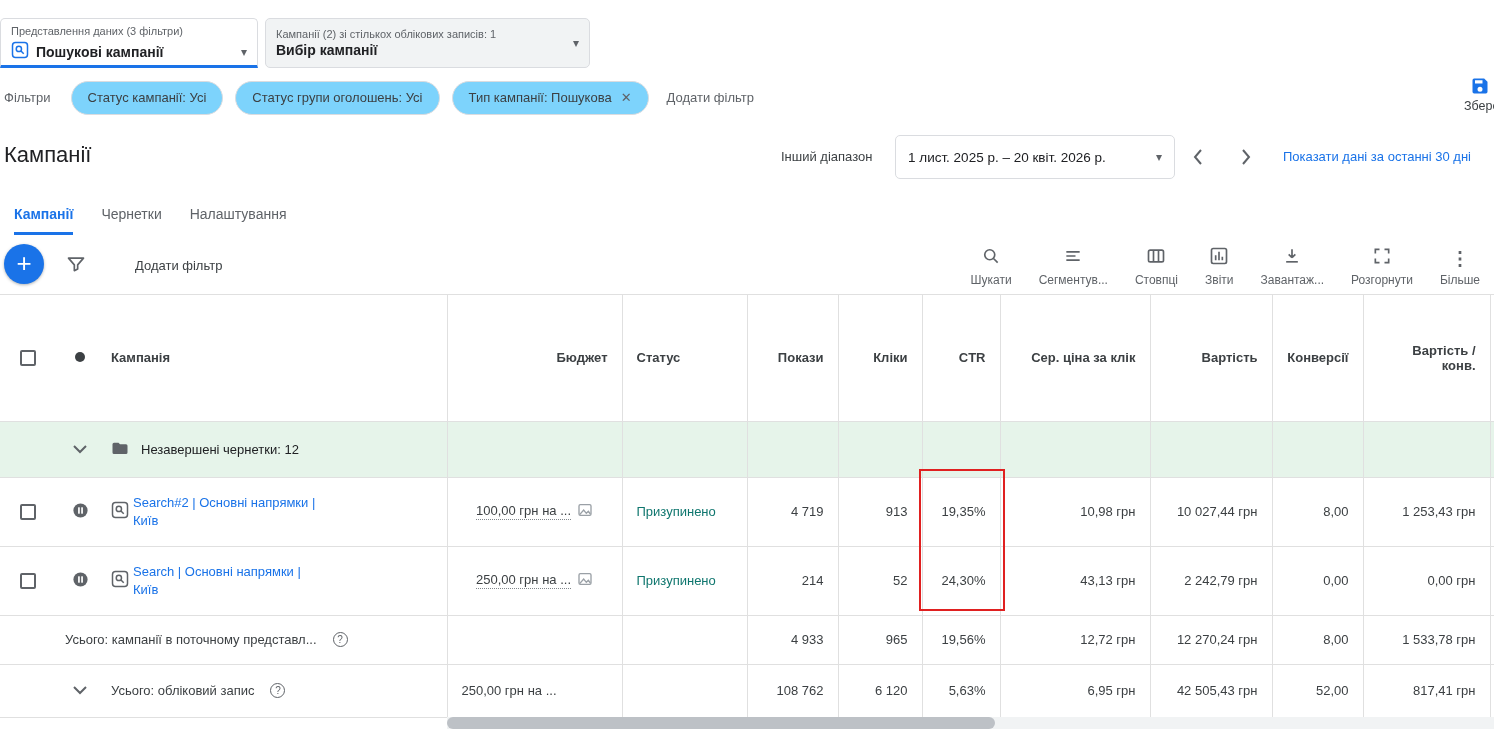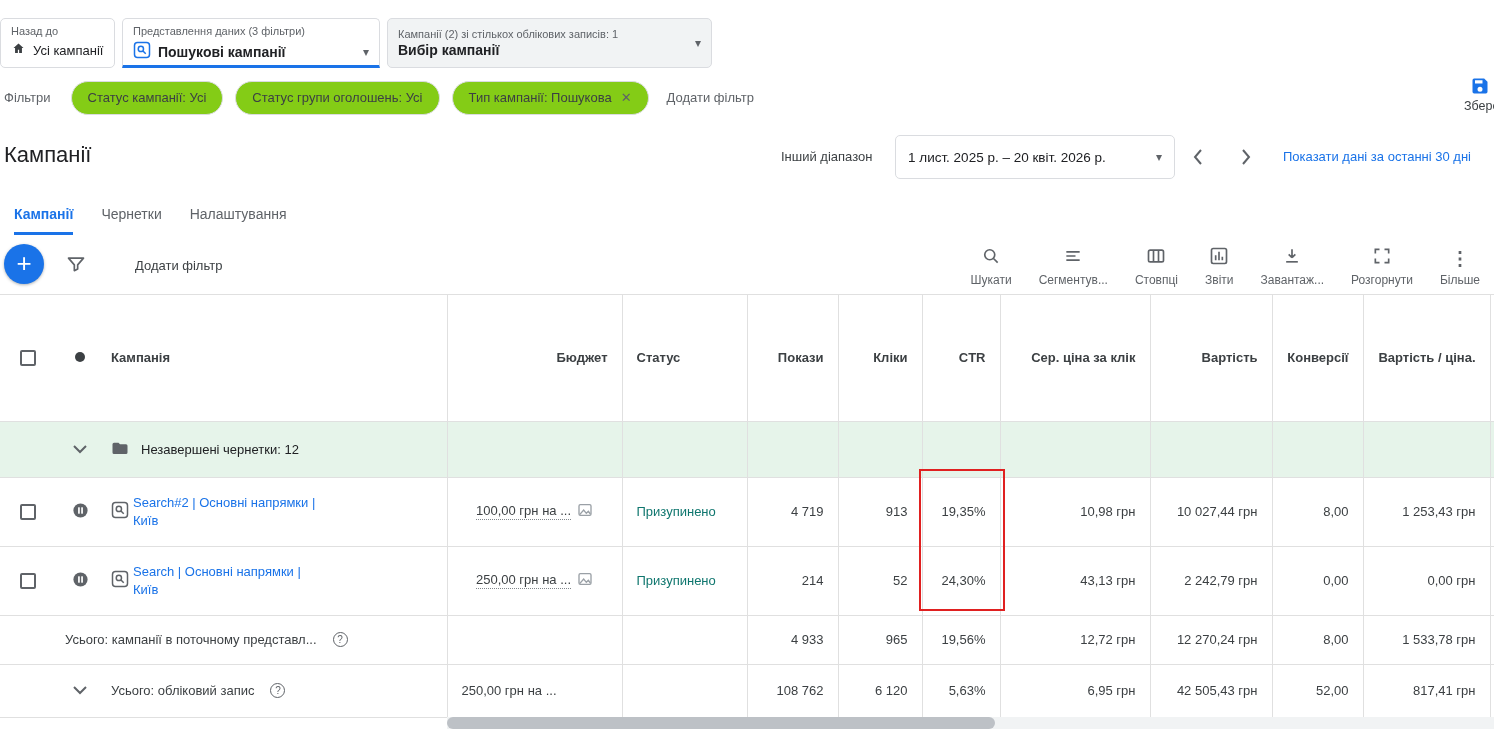--- a/index.html
+++ b/index.html
@@ -24,21 +24,21 @@
   .view-box { width:258px; border-bottom:3px solid var(--accent); border-bottom-left-radius:0; border-bottom-right-radius:0; }
   .dd-arrow { color:var(--gray); font-size:12px; margin-left:auto; }
   .picker-box { width:325px; background:#f1f3f4; display:flex; align-items:center; }
   .picker-box .picker-text { flex:1; }
   .picker-box .tb-strong { display:block; margin-top:2px; }
   .picker-box .dd-arrow { margin-left:8px; }
 
   
   .filterbar { position:absolute; top:75px; left:0; width:100%; height:45px; display:flex; align-items:center; padding-left:4px; }
   .filters-label { color:var(--gray); margin-right:20px; }
-  .chip { border:1px solid var(--border); border-radius:17px; height:34px; display:flex; align-items:center; padding:0 16px; margin-right:12px; color:#3c4043; background:#84cc16; cursor:pointer; white-space:nowrap; }
+  .chip { border:1px solid var(--border); border-radius:17px; height:34px; display:flex; align-items:center; padding:0 16px; margin-right:12px; color:#3c4043; background:#7dd3fc; cursor:pointer; white-space:nowrap; }
   .chip-close { margin-left:9px; font-size:13px; color:var(--gray); cursor:pointer; }
   .add-filter-link { color:var(--gray); margin-left:6px; cursor:pointer; }
   .save-widget { position:absolute; left:1464px; top:76px; width:70px; display:flex; flex-direction:column; align-items:flex-start; cursor:pointer; }
   .save-widget svg { margin-left:6px; }
   .save-label { font-size:12.5px; color:#3c4043; margin-top:3px; white-space:nowrap; }
 
   
   .page-header { position:absolute; top:120px; left:0; width:100%; height:70px; }
   .page-title { position:absolute; left:4px; top:22px; font-size:22px; font-weight:normal; color:var(--dark); }
   .other-range { position:absolute; left:781px; top:29px; color:#3c4043; }
@@ -96,29 +96,20 @@
 
   
   .red-annotation { position:absolute; left:919px; top:469px; width:86px; height:142px; border:2px solid var(--annotation); z-index:9; pointer-events:none; }
   .hscroll { position:absolute; left:447px; top:717px; width:1047px; height:12px; background:#f1f3f4; }
   .hscroll-thumb { position:absolute; left:0; top:0; width:548px; height:12px; background:#bdc1c6; border-radius:6px; cursor:pointer; }
 </style>
 </head>
 <body>
 
 <div class="topbar">
-  <div class="tb-box back-box">
-    <div class="tb-label">Назад до</div>
-    <div class="tb-value">
-      <span><svg width="15" height="15" viewBox="0 0 24 24">
-            <path d="M12 4l-8 7h2.5v8h4.5v-5h2v5h4.5v-8H20z" fill="#3c4043"></path>
-          </svg></span>
-      <span>Усі кампанії</span>
-    </div>
-  </div>
 
   <div class="tb-box view-box">
     <div class="tb-label">Представлення даних (3 фільтри)</div>
     <div class="tb-value">
       <span><svg width="18" height="18" viewBox="0 0 24 24">
             <rect x="2" y="2" width="20" height="20" rx="4" fill="none" stroke="#1a73e8" stroke-width="2"></rect>
             <circle cx="10.5" cy="10.5" r="3.5" fill="none" stroke="#1a73e8" stroke-width="2"></circle>
             <path d="M13.3 13.3L17 17" stroke="#1a73e8" stroke-width="2"></path>
           </svg></span>
       <span class="tb-strong">Пошукові кампанії</span>
@@ -262,21 +253,21 @@
       <th class="c-dot"><span class="status-dot"></span></th>
       <th class="c-name th-left">Кампанія</th>
       <th class="bl th-right">Бюджет</th>
       <th class="bl th-left">Статус</th>
       <th class="bl th-right">Покази</th>
       <th class="bl th-right">Кліки</th>
       <th class="bl th-right">CTR</th>
       <th class="bl th-right">Сер. ціна за клік</th>
       <th class="bl th-right">Вартість</th>
       <th class="bl th-right">Конверсії</th>
-      <th class="bl th-right">Вартість / ціна.</th>
+      <th class="bl th-right">Вартість / конв.</th>
       <th class="bl"></th>
     </tr>
   </thead>
   <tbody>
 
     <tr class="group-row">
       <td class="c-check"></td>
       <td class="c-dot">
         <span class="chev-btn">
             <svg width="14" height="9" viewBox="0 0 14 9">

